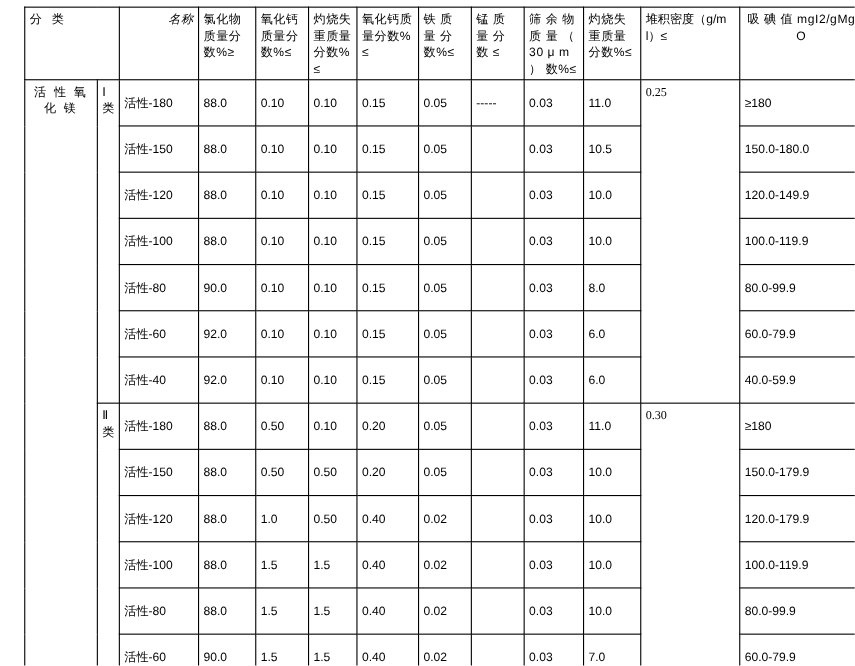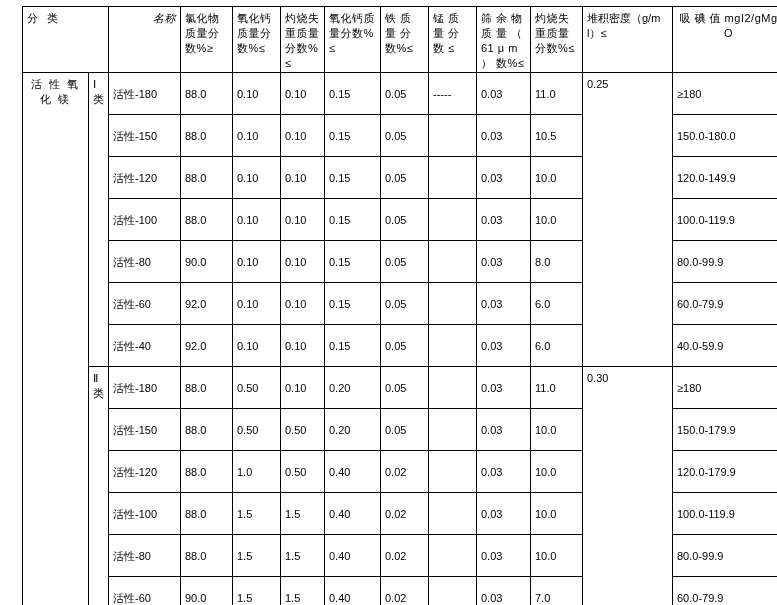--- a/index.html
+++ b/index.html
@@ -83,20 +83,21 @@
   }
   .cls-cell {
     text-align: center;
     vertical-align: middle;
     font-size: 11px;
   }
   .bulk-cell {
     text-align: center;
     vertical-align: middle;
     font-size: 11px;
+    font-family: Liberation Serif, serif;
   }
   .data-row td {
     height: 35px;
     vertical-align: middle;
     padding-top: 2px;
     padding-bottom: 2px;
   }
   .data-row td.val {
     vertical-align: middle;
   }
@@ -138,21 +139,21 @@
       <td>
             <span class="vtext">氧化钙质量分数%≤</span>
           </td>
       <td>
             <span class="vtext">铁 质 量 分 数%≤</span>
           </td>
       <td>
             <span class="vtext">锰 质 量 分 数 ≤</span>
           </td>
       <td>
-            <span class="vtext">筛 余 物 质 量 （ 61 μ m ） 数%≤</span>
+            <span class="vtext">筛 余 物 质 量 （ 30 μ m ） 数%≤</span>
           </td>
       <td>
             <span class="vtext">灼烧失重质量分数%≤</span>
           </td>
       <td class="h-bulk">堆积密度（g/ml）≤</td>
       <td class="h-iodine">吸 碘 值 mgI2/gMgO</td>
     </tr>
 
     <tr class="data-row">
       <td class="cat-cell" rowspan="13">

